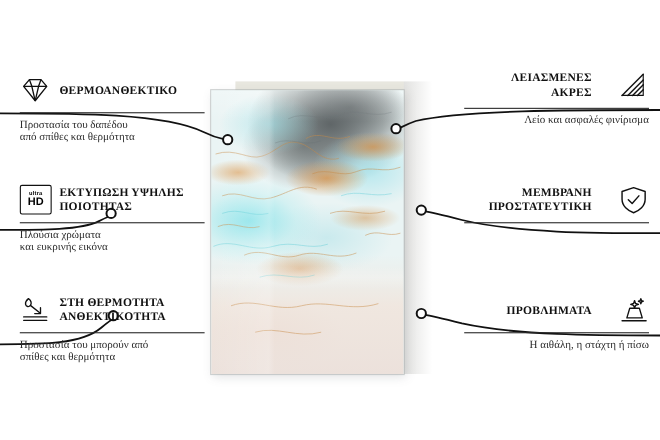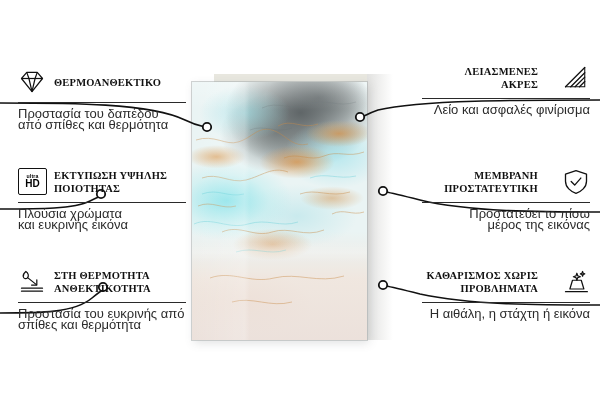--- a/index.html
+++ b/index.html
@@ -73,22 +73,22 @@
   .fhead{display:flex;align-items:center;gap:8px;min-height:32px;}
   .feature.right .fhead{flex-direction:row-reverse;gap:24px;}
   .ftitle{
     font-size:10.5px;font-weight:bold;letter-spacing:.2px;
     line-height:13px;color:#111;text-transform:uppercase;
     font-family:"Liberation Serif", serif;
   }
   .rule{height:0;border-top:1.3px solid #2a2a2a;margin:4px 0 5px 0;width:168px;}
   .feature.right .rule{margin-left:auto;}
   .fdesc{
-    font-size:13px;line-height:11px;color:#2b2b2b;
-    font-family:Liberation Sans, sans-serif;
+    font-size:10px;line-height:11px;color:#2b2b2b;
+    font-family:Liberation Serif, serif;
   }
   .icon{flex:0 0 auto;width:28px;height:28px;display:block;}
   .hdbox{
     width:27px;height:25px;border:1.4px solid #111;border-radius:2px;
     display:flex;flex-direction:column;align-items:center;justify-content:center;
     font-family:"Liberation Sans", sans-serif;line-height:1;
   }
   .hdbox .u{font-size:5.2px;font-weight:bold;letter-spacing:.2px;}
   .hdbox .h{font-size:10px;font-weight:bold;margin-top:.5px;text-align:center;}
 
@@ -210,21 +210,21 @@
           <path d="M4,26.5 L28,26.5"></path>
         </g>
       </svg>
       <div class="ftitle">
         <div>ΣΤΗ ΘΕΡΜΟΤΗΤΑ</div>
         <div>ΑΝΘΕΚΤΙΚΟΤΗΤΑ</div>
       </div>
     </div>
     <div class="rule"></div>
     <div class="fdesc">
-      <div>Προστασία του ευκρινής από</div>
+      <div>Προστασία του μπορούν από</div>
       <div>σπίθες και θερμότητα</div>
     </div>
   </div>
 
   <div class="feature right f-r1">
     <div class="fhead">
       <svg class="icon" viewBox="0 0 32 32">
         <g stroke="#111" stroke-width="1.5" fill="none" stroke-linecap="round">
           <path d="M4,26 L26,4"></path>
           <path d="M26,4 L26,26 L4,26" stroke-width="1.2"></path>
@@ -251,40 +251,35 @@
           <path d="M16,3 L28,7 L28,15 C28,22 22,27 16,29 C10,27 4,22 4,15 L4,7 Z"></path>
           <path d="M10.5,15.5 L14.5,19.5 L21.5,11.5"></path>
         </g>
       </svg>
       <div class="ftitle">
         <div>ΜΕΜΒΡΑΝΗ</div>
         <div>ΠΡΟΣΤΑΤΕΥΤΙΚΗ</div>
       </div>
     </div>
     <div class="rule"></div>
-    <div class="fdesc">
-      <div>Προστατεύει το πίσω</div>
-      <div>μέρος της εικόνας</div>
-    </div>
   </div>
 
   <div class="feature right f-r3">
     <div class="fhead">
       <svg class="icon" viewBox="0 0 32 32">
         <g fill="none" stroke="#111" stroke-width="1.4" stroke-linejoin="round" stroke-linecap="round">
           <path d="M9,24 L12,14 L22,14 L25,24 Z"></path>
           <path d="M4,27 L29,27"></path>
           <path d="M17,6 L18,9 L21,10 L18,11 L17,14 L16,11 L13,10 L16,9 Z"></path>
           <path d="M23.5,4 L24.2,6 L26,6.7 L24.2,7.4 L23.5,9.4 L22.8,7.4 L21,6.7 L22.8,6 Z"></path>
         </g>
       </svg>
       <div class="ftitle">
-        <div>ΚΑΘΑΡΙΣΜΟΣ ΧΩΡΙΣ</div>
         <div>ΠΡΟΒΛΗΜΑΤΑ</div>
       </div>
     </div>
     <div class="rule"></div>
     <div class="fdesc">
-      <div>Η αιθάλη, η στάχτη ή εικόνα</div>
+      <div>Η αιθάλη, η στάχτη ή πίσω</div>
     </div>
   </div>
 
 </div>
 
 </body></html>

